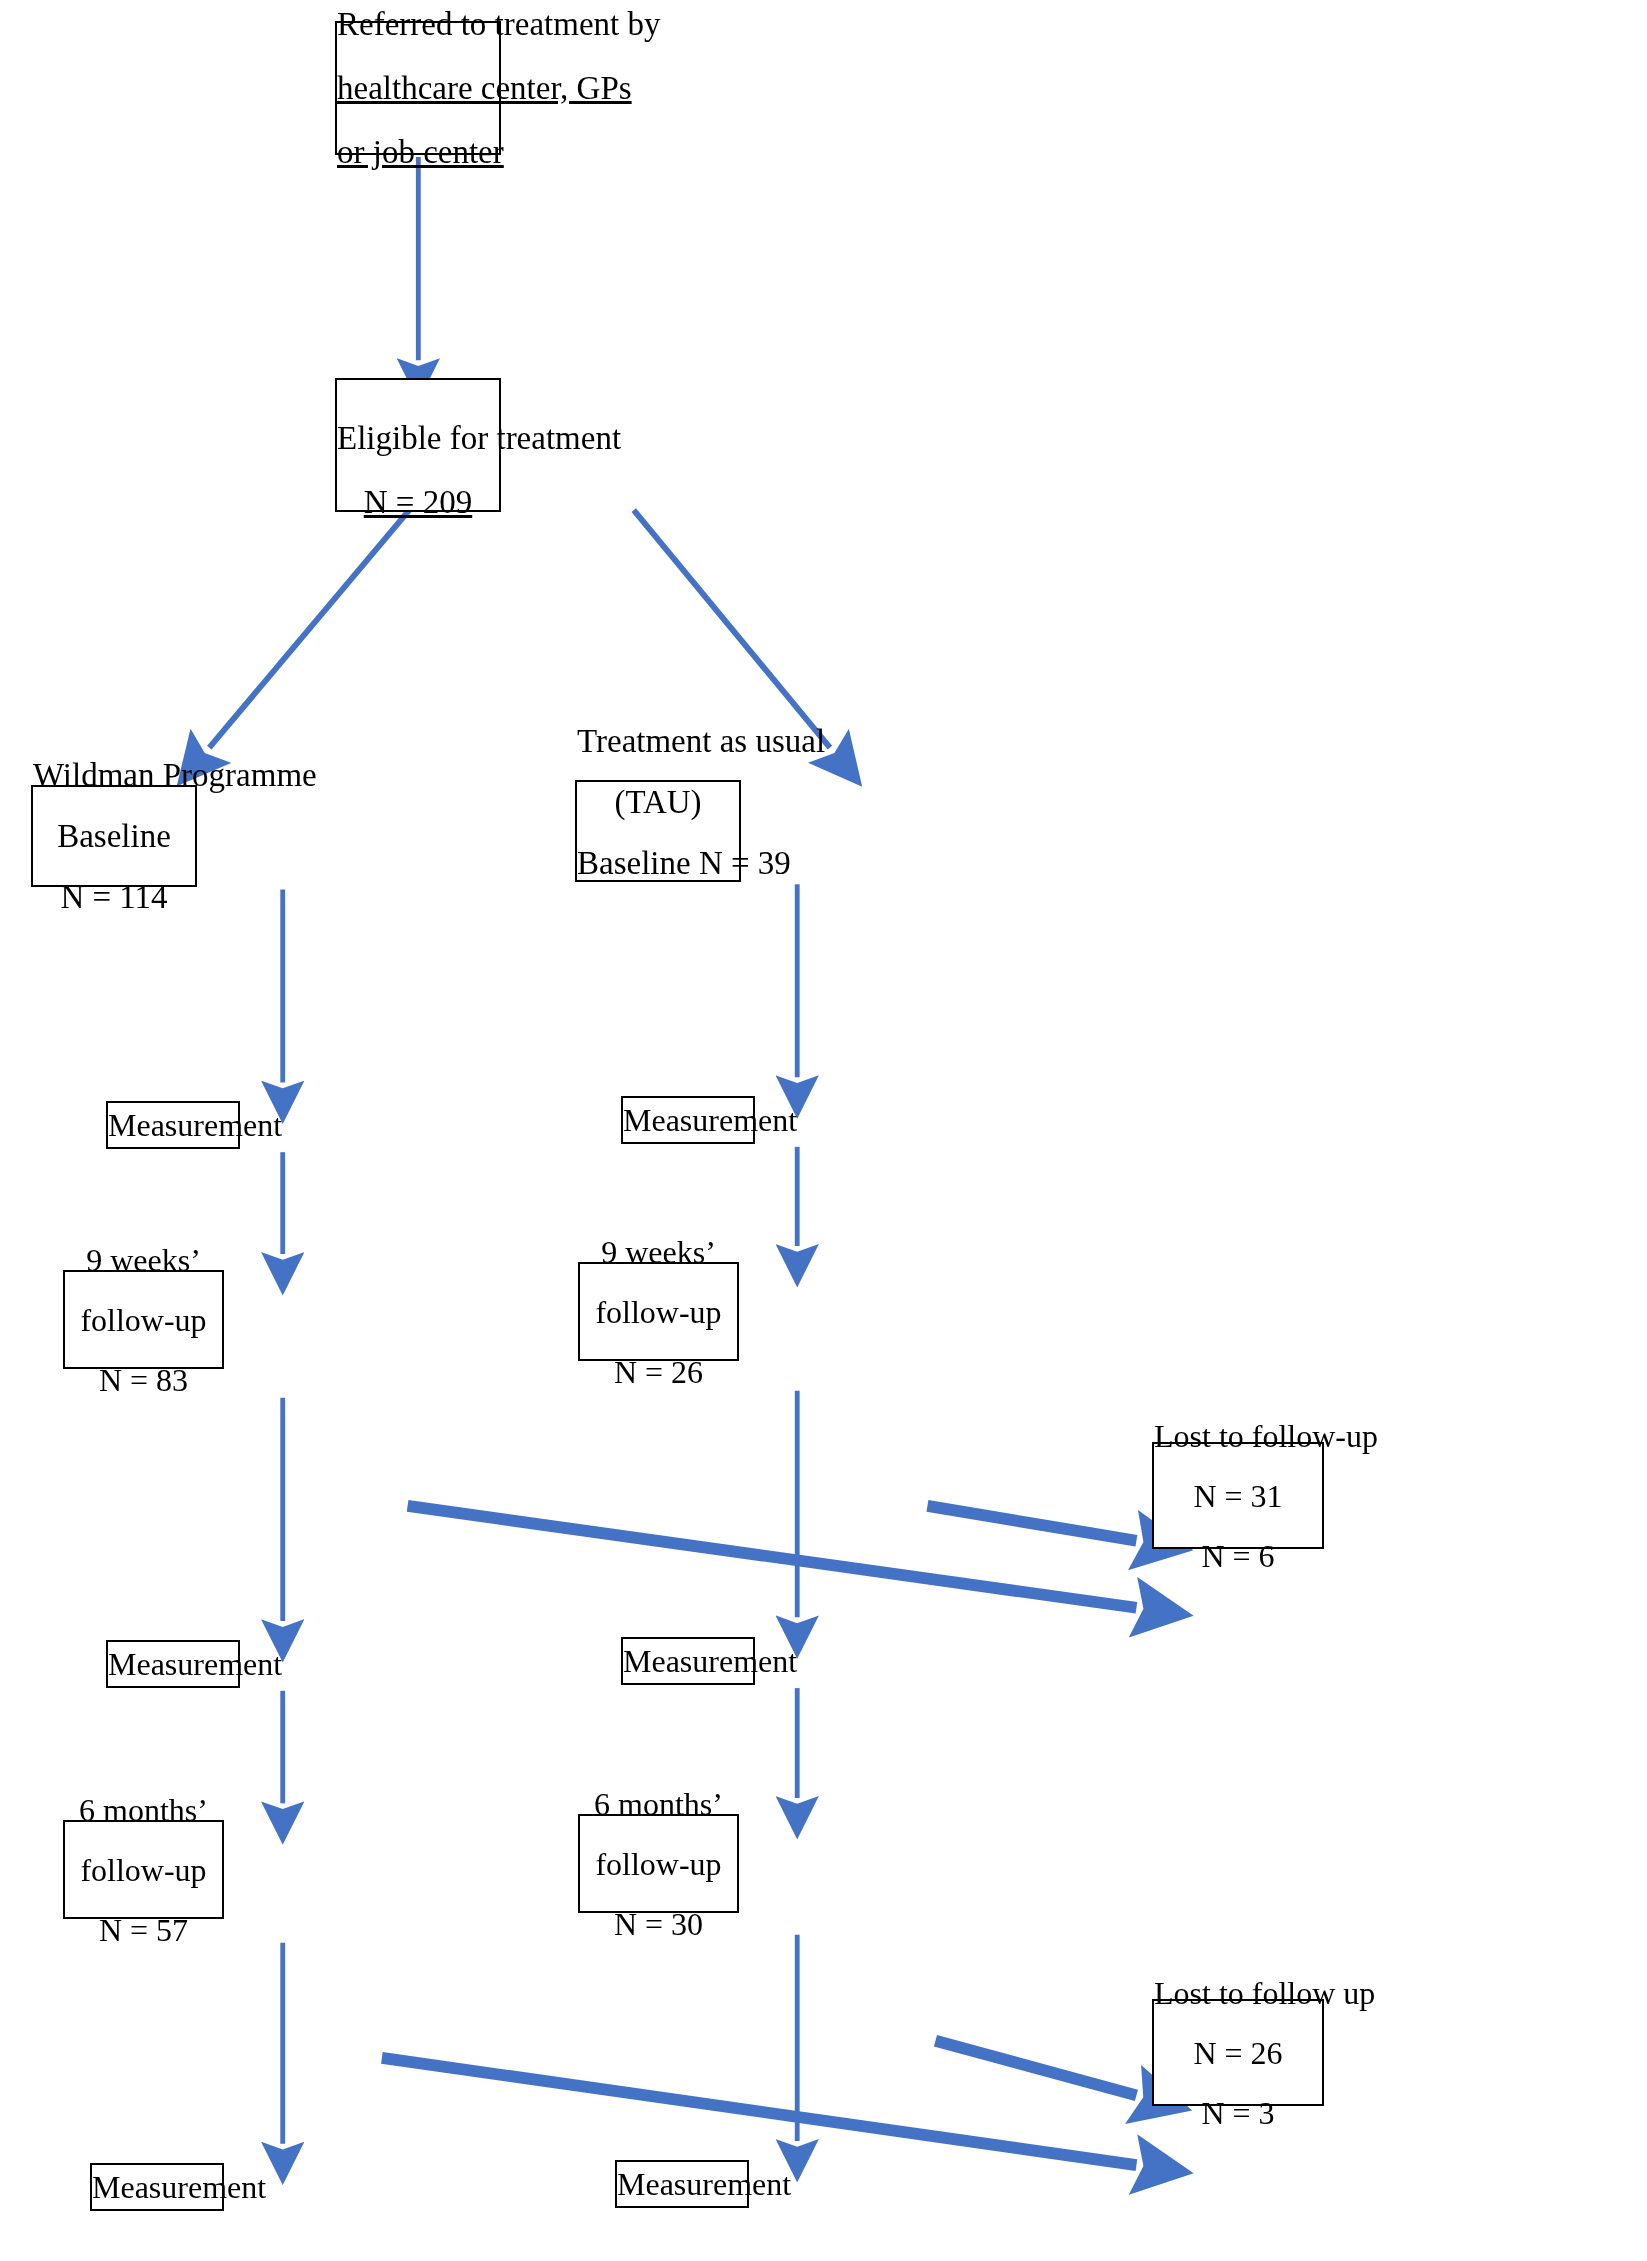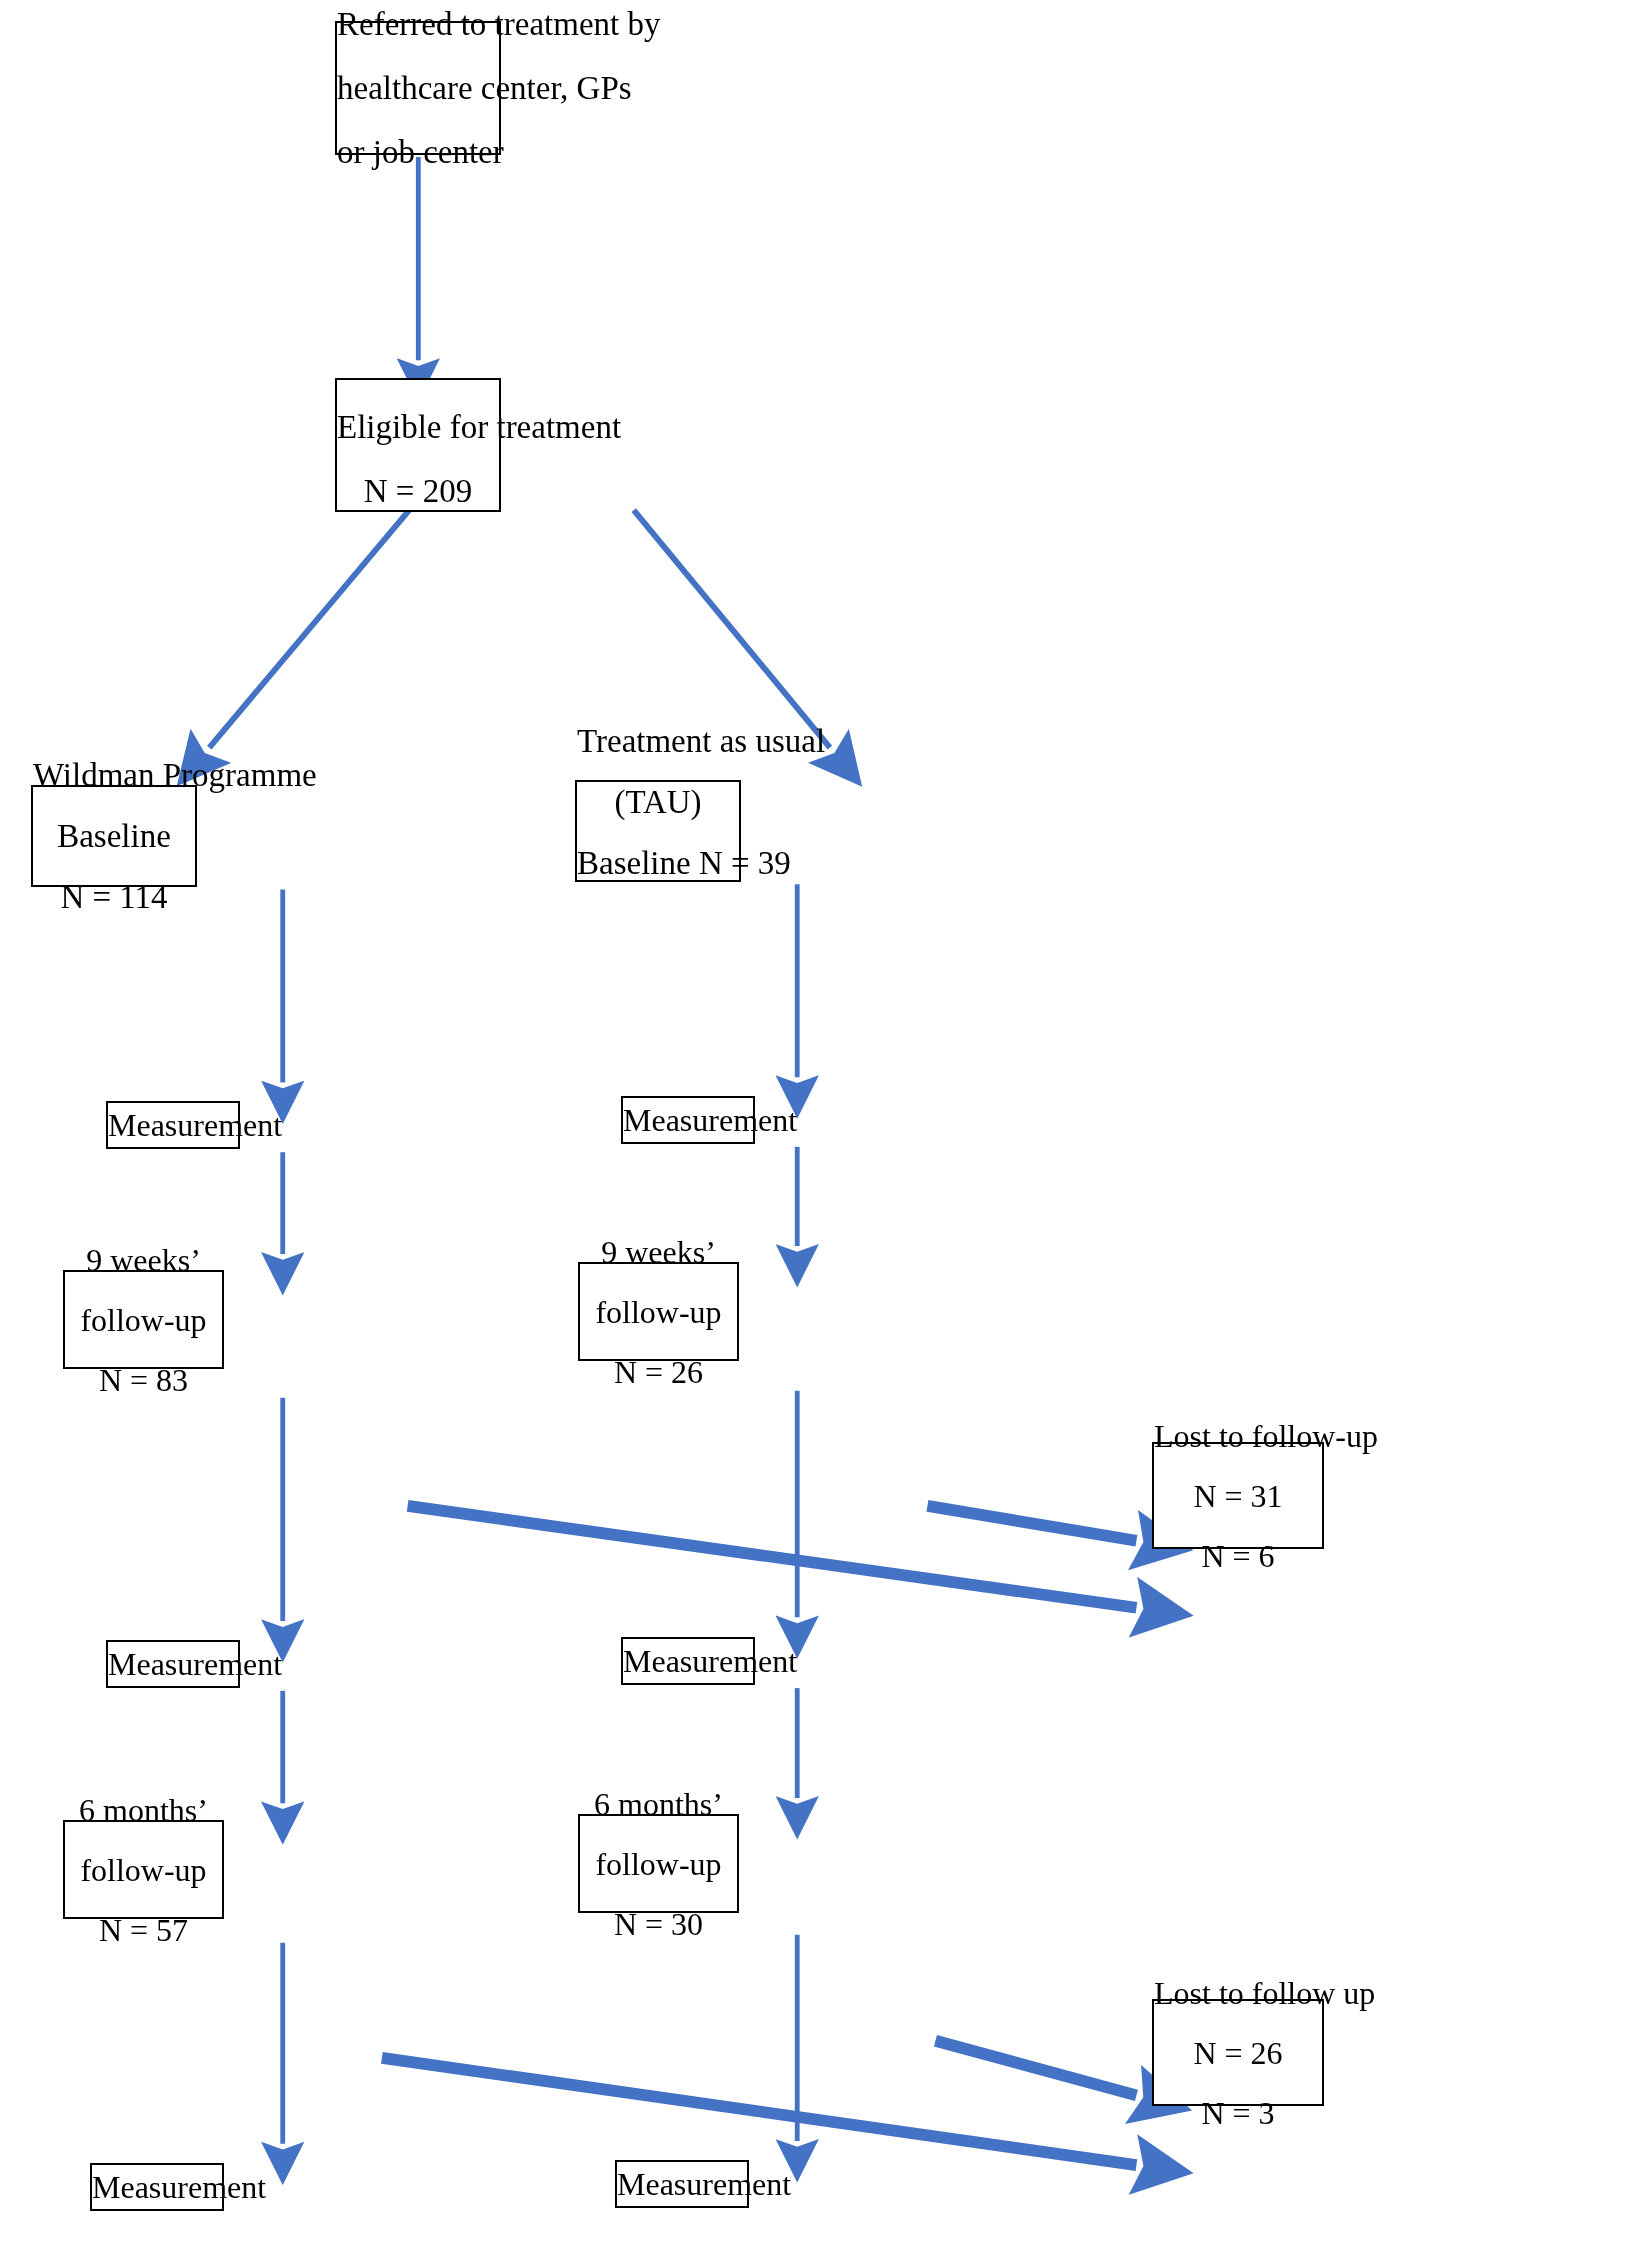--- a/index.html
+++ b/index.html
@@ -41,21 +41,21 @@
   .node .line {
     display: block;
     width: 100%;
     line-height: 1.0;
     white-space: nowrap;
   }
   
   .t-lg .line { font-size: 33px; }
   .t-md .line { font-size: 32px; }
 
-  .gap-lg .line + .line { margin-top: 31px; }
+  .gap-lg .line + .line { margin-top: 31px; text-decoration: underline; }
   .gap-md .line + .line { margin-top: 28px; }
 
   
   #node-referral        { left: 335px;  top: 21.4px;   width: 166px;  height: 134px; }
   #node-eligible        { left: 335px;  top: 378px;  width: 166px;  height: 134px; }
   #node-wildman         { left: 31px;   top: 785px; width: 166px;  height: 102px; }
   #node-tau             { left: 575px; top: 780px; width: 166px;  height: 102px; }
   #node-meas-w1         { left: 106px;  top: 1101px; width: 134px;  height: 48px;  }
   #node-meas-t1         { left: 621px; top: 1096px; width: 134px;  height: 48px;  }
   #node-w9              { left: 63px;  top: 1270px; width: 161px;  height: 99px; }
@@ -116,21 +116,21 @@
       <line x1="1487" y1="3610" x2="1487" y2="3995" stroke-width="9" marker-end="url(#ah-thin)"></line>
     </g>
   </svg>
 
   <div class="node t-lg gap-lg" id="node-referral" style="border-color: rgb(0, 0, 0); background: rgb(255, 255, 255);">
     <span class="line">Referred to treatment by</span>
     <span class="line">healthcare center, GPs</span>
     <span class="line">or job center</span>
   </div>
 
-  <div class="node t-lg gap-lg" id="node-eligible" style="justify-content: flex-start; padding-top: 31px; border-color: rgb(0, 0, 0); background: rgb(255, 255, 255);">
+  <div class="node t-lg gap-lg" id="node-eligible" style="justify-content: flex-start; padding-top: 42px; border-color: rgb(0, 0, 0); background: rgb(255, 255, 255);">
     <span class="line">Eligible for treatment</span>
     <span class="line">N = 209</span>
   </div>
 
   <div class="node t-lg gap-md" id="node-wildman" style="border-color: rgb(0, 0, 0); background: rgb(255, 255, 255);">
     <span class="line">Wildman Programme</span>
     <span class="line">Baseline</span>
     <span class="line">N = 114</span>
   </div>
 

